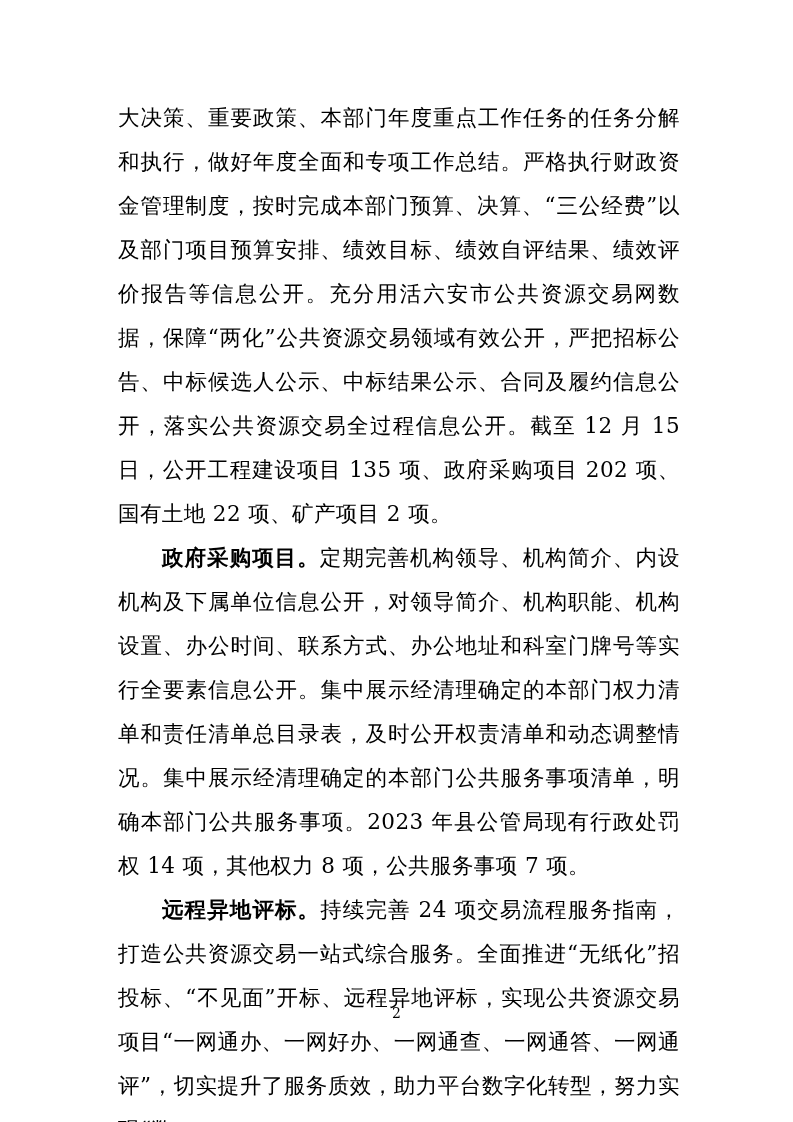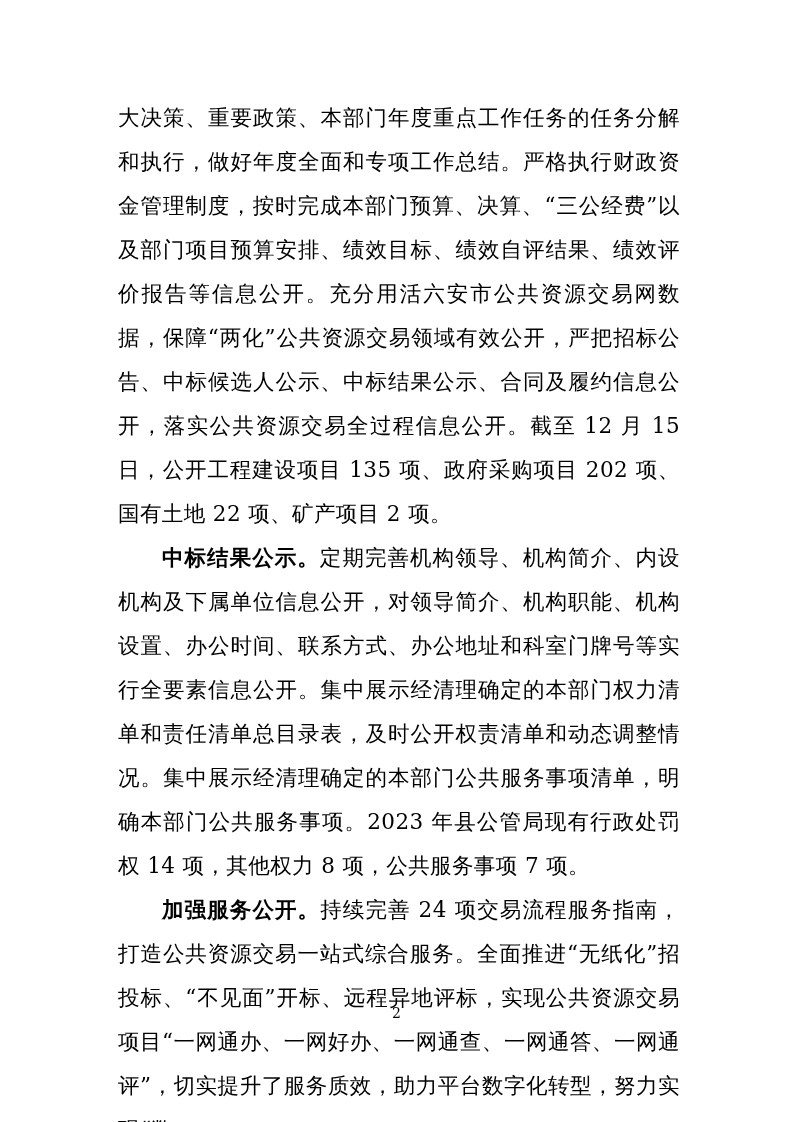--- a/index.html
+++ b/index.html
@@ -62,23 +62,23 @@
 <body>
 
 <div class="page">
   <div class="content">
 
     <p class="para">
       <span>大决策、重要政策、本部门年度重点工作任务的任务分解和执行，做好年度全面和专项工作总结。严格执行财政资金管理制度，按时完成本部门预算、决算、“三公经费”以及部门项目预算安排、绩效目标、绩效自评结果、绩效评价报告等信息公开。充分用活六安市公共资源交易网数据，保障“两化”公共资源交易领域有效公开，严把招标公告、中标候选人公示、中标结果公示、合同及履约信息公开，落实公共资源交易全过程信息公开。截至 12 月 15 日，公开工程建设项目 135 项、政府采购项目 202 项、国有土地 22 项、矿产项目 2 项。</span>
     </p>
 
     <p class="para indent">
-      <span class="lead">中标结果公示。</span><span>定期完善机构领导、机构简介、内设机构及下属单位信息公开，对领导简介、机构职能、机构设置、办公时间、联系方式、办公地址和科室门牌号等实行全要素信息公开。集中展示经清理确定的本部门权力清单和责任清单总目录表，及时公开权责清单和动态调整情况。集中展示经清理确定的本部门公共服务事项清单，明确本部门公共服务事项。2023 年县公管局现有行政处罚权 14 项，其他权力 8 项，公共服务事项 7 项。</span>
+      <span class="lead">政府采购项目。</span><span>定期完善机构领导、机构简介、内设机构及下属单位信息公开，对领导简介、机构职能、机构设置、办公时间、联系方式、办公地址和科室门牌号等实行全要素信息公开。集中展示经清理确定的本部门权力清单和责任清单总目录表，及时公开权责清单和动态调整情况。集中展示经清理确定的本部门公共服务事项清单，明确本部门公共服务事项。2023 年县公管局现有行政处罚权 14 项，其他权力 8 项，公共服务事项 7 项。</span>
     </p>
 
     <p class="para indent">
-      <span class="lead">加强服务公开。</span><span>持续完善 24 项交易流程服务指南，打造公共资源交易一站式综合服务。全面推进“无纸化”招投标、“不见面”开标、远程异地评标，实现公共资源交易项目“一网通办、一网好办、一网通查、一网通答、一网通评”，切实提升了服务质效，助力平台数字化转型，努力实现“数</span>
+      <span class="lead">远程异地评标。</span><span>持续完善 24 项交易流程服务指南，打造公共资源交易一站式综合服务。全面推进“无纸化”招投标、“不见面”开标、远程异地评标，实现公共资源交易项目“一网通办、一网好办、一网通查、一网通答、一网通评”，切实提升了服务质效，助力平台数字化转型，努力实现“数</span>
     </p>
 
   </div>
 
   <div class="page-number">2</div>
 </div>
 
 </body></html>

